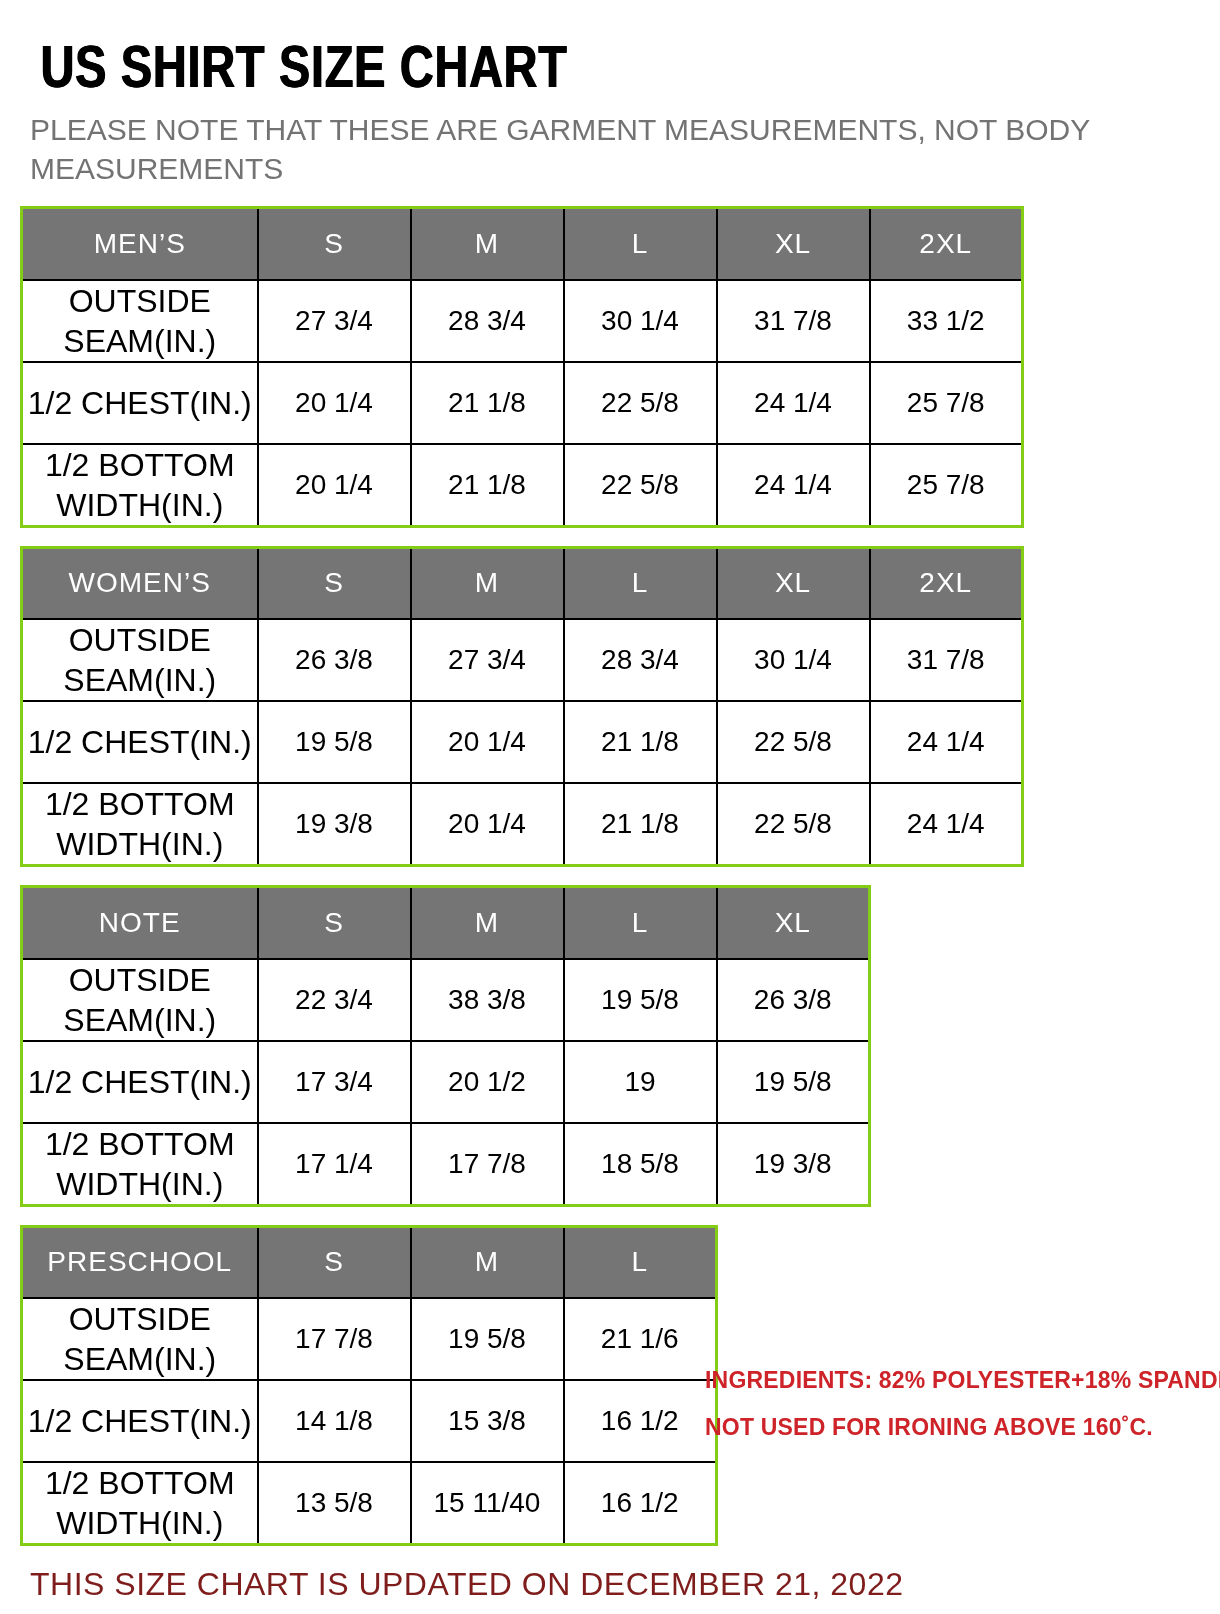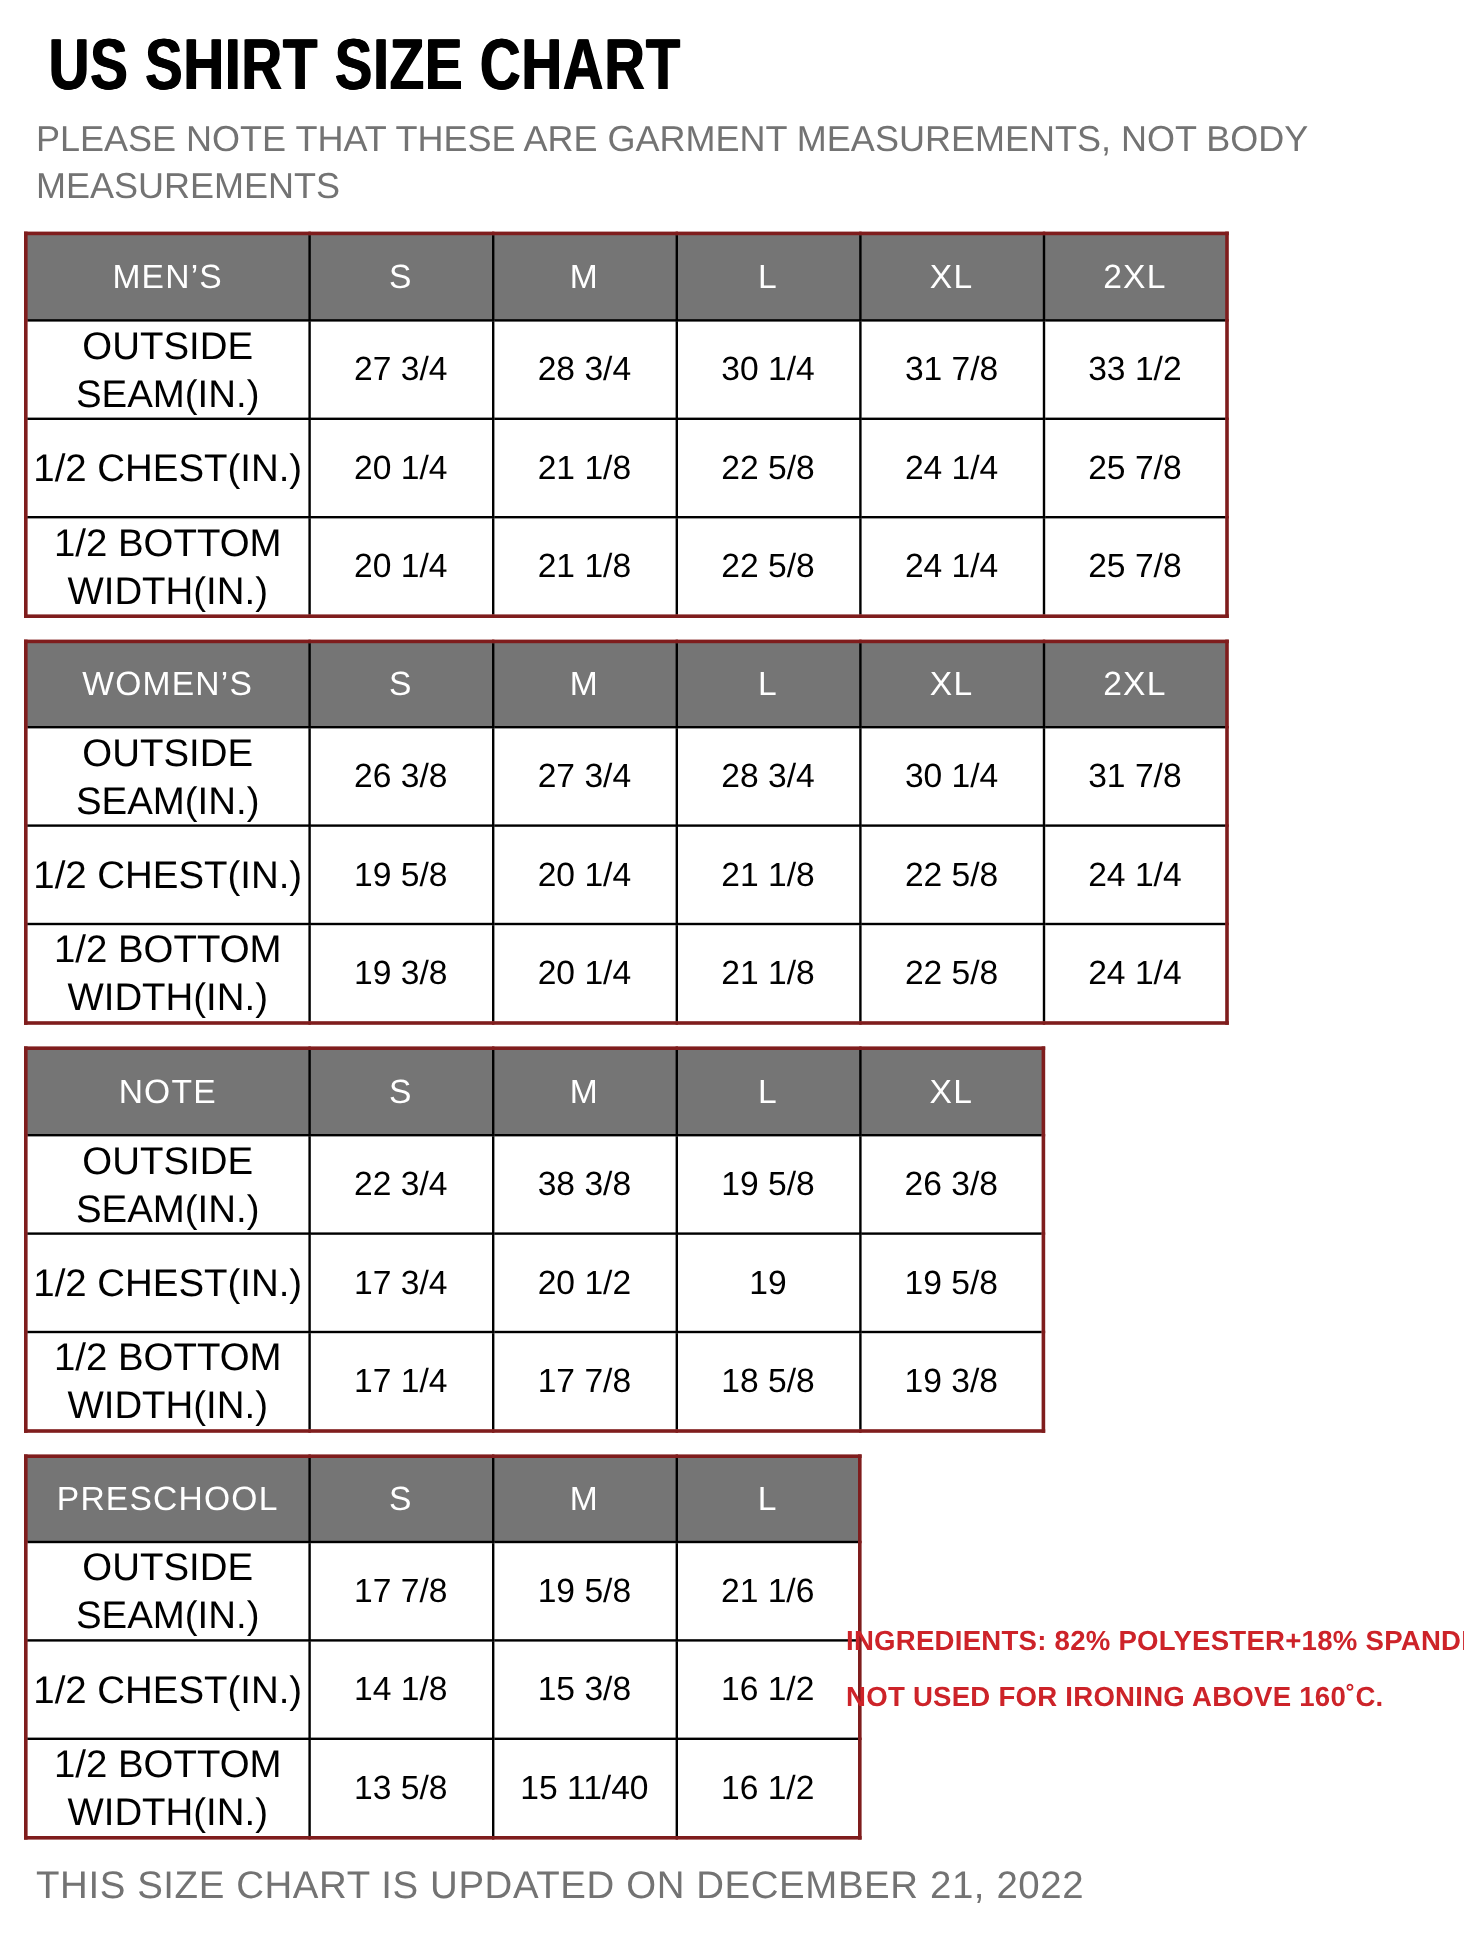--- a/index.html
+++ b/index.html
@@ -9,21 +9,21 @@
     background: #ffffff;
     font-family: "Liberation Sans", sans-serif;
     color: #000000;
   }
   body {
     width: 1220px;
     height: 1614px;
     overflow: hidden;
   }
   .container {
-    padding: 18px 0 0 20px;
+    padding: 31px 0 0 20px;
   }
   .page-title {
     display: inline-block;
     margin: 4px 0 6px 20px;
     font-size: 60px;
     font-weight: bold;
     letter-spacing: 1px;
     line-height: 1.05;
     transform: scaleX(0.78);
     transform-origin: left center;
@@ -35,21 +35,21 @@
     max-width: 1090px;
     font-size: 30px;
     line-height: 1.3;
     color: #737373;
     letter-spacing: 0px;
   }
   table.size-table {
     border-collapse: collapse;
     table-layout: fixed;
     margin: 0 0 18px 0;
-    border: 3px solid #7f1d1d;
+    border: 3px solid #84cc16;
   }
   table.size-table th, table.size-table td {
     border: 2px solid #000000;
     text-align: center;
     vertical-align: middle;
     padding: 0 2px;
   }
   table.size-table th {
     background: #757575;
     color: #ffffff;
@@ -79,21 +79,21 @@
     color: #cd2329;
     font-size: 23px;
     font-weight: bold;
     line-height: 47px;
     letter-spacing: 0.2px;
     white-space: nowrap;
   }
   .footer-note {
     margin: 20px 0 0 10px;
     font-size: 32px;
-    color: #737373;
+    color: #7f1d1d;
     letter-spacing: 0.5px;
     white-space: nowrap;
   }
 </style>
 </head>
 <body>
 
 <div class="container">
 
   <h1 class="page-title">US SHIRT SIZE CHART</h1>

